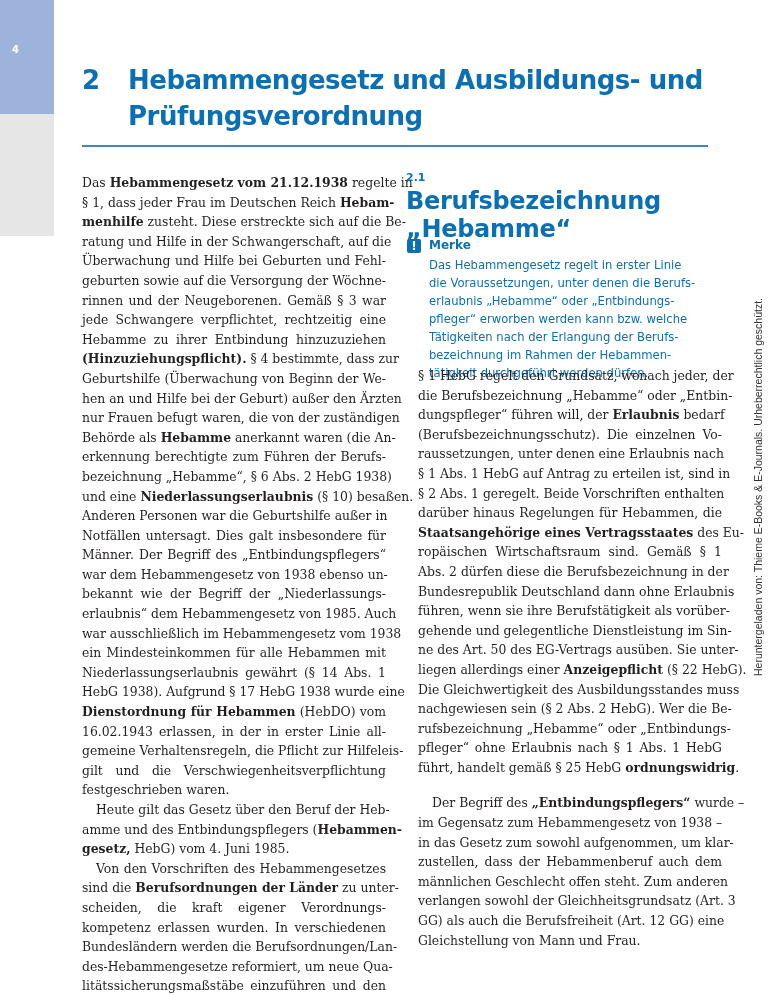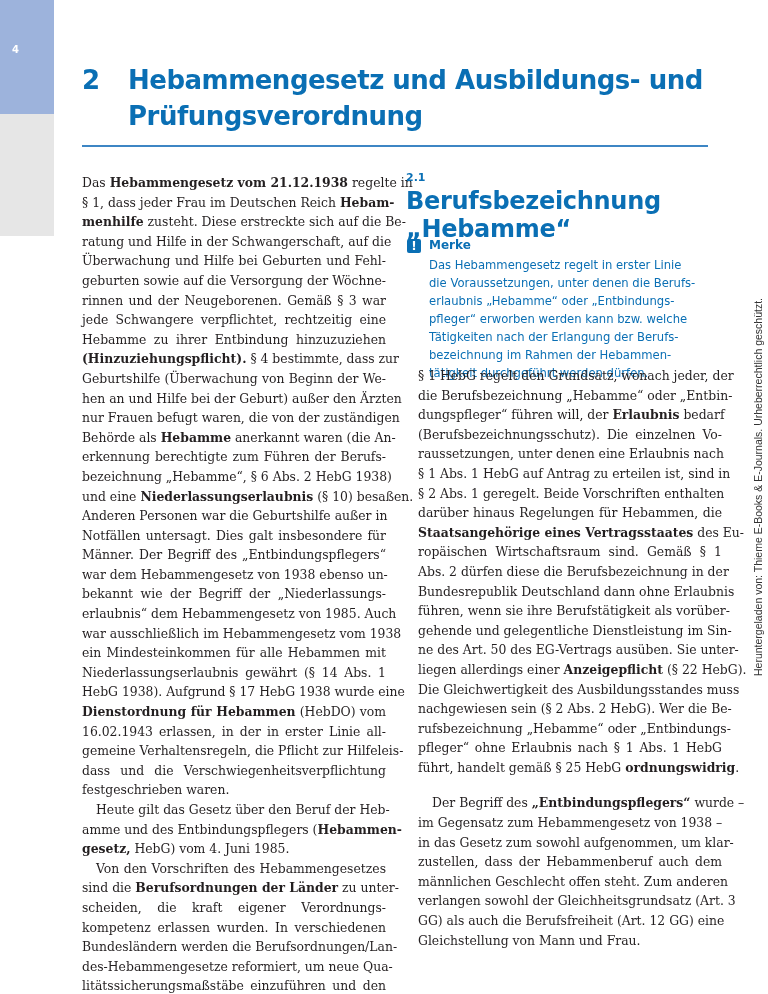--- a/index.html
+++ b/index.html
@@ -77,21 +77,21 @@
     <span class="line">war dem Hebammengesetz von 1938 ebenso un-</span>
     <span class="line">bekannt wie der Begriff der „Niederlassungs-</span>
     <span class="line">erlaubnis“ dem Hebammengesetz von 1985. Auch</span>
     <span class="line">war ausschließlich im Hebammengesetz vom 1938</span>
     <span class="line">ein Mindesteinkommen für alle Hebammen mit</span>
     <span class="line">Niederlassungserlaubnis gewährt (§ 14 Abs. 1</span>
     <span class="line">HebG 1938). Aufgrund § 17 HebG 1938 wurde eine</span>
     <span class="line"><b>Dienstordnung für Hebammen</b> (HebDO) vom</span>
     <span class="line">16.02.1943 erlassen, in der in erster Linie all-</span>
     <span class="line">gemeine Verhaltensregeln, die Pflicht zur Hilfeleis-</span>
-    <span class="line">dass und die Verschwiegenheitsverpflichtung</span>
+    <span class="line">gilt und die Verschwiegenheitsverpflichtung</span>
     <span class="line last">festgeschrieben waren.</span>
     <span class="line" style="text-indent: 14px;">Heute gilt das Gesetz über den Beruf der Heb-</span>
     <span class="line">amme und des Entbindungspflegers (<b>Hebammen-</b></span>
     <span class="line last"><b>gesetz,</b> HebG) vom 4. Juni 1985.</span>
     <span class="line" style="text-indent: 14px;">Von den Vorschriften des Hebammengesetzes</span>
     <span class="line">sind die <b>Berufsordnungen der Länder</b> zu unter-</span>
     <span class="line">scheiden, die kraft eigener Verordnungs-</span>
     <span class="line">kompetenz erlassen wurden. In verschiedenen</span>
     <span class="line">Bundesländern werden die Berufsordnungen/Lan-</span>
     <span class="line">des-Hebammengesetze reformiert, um neue Qua-</span>

